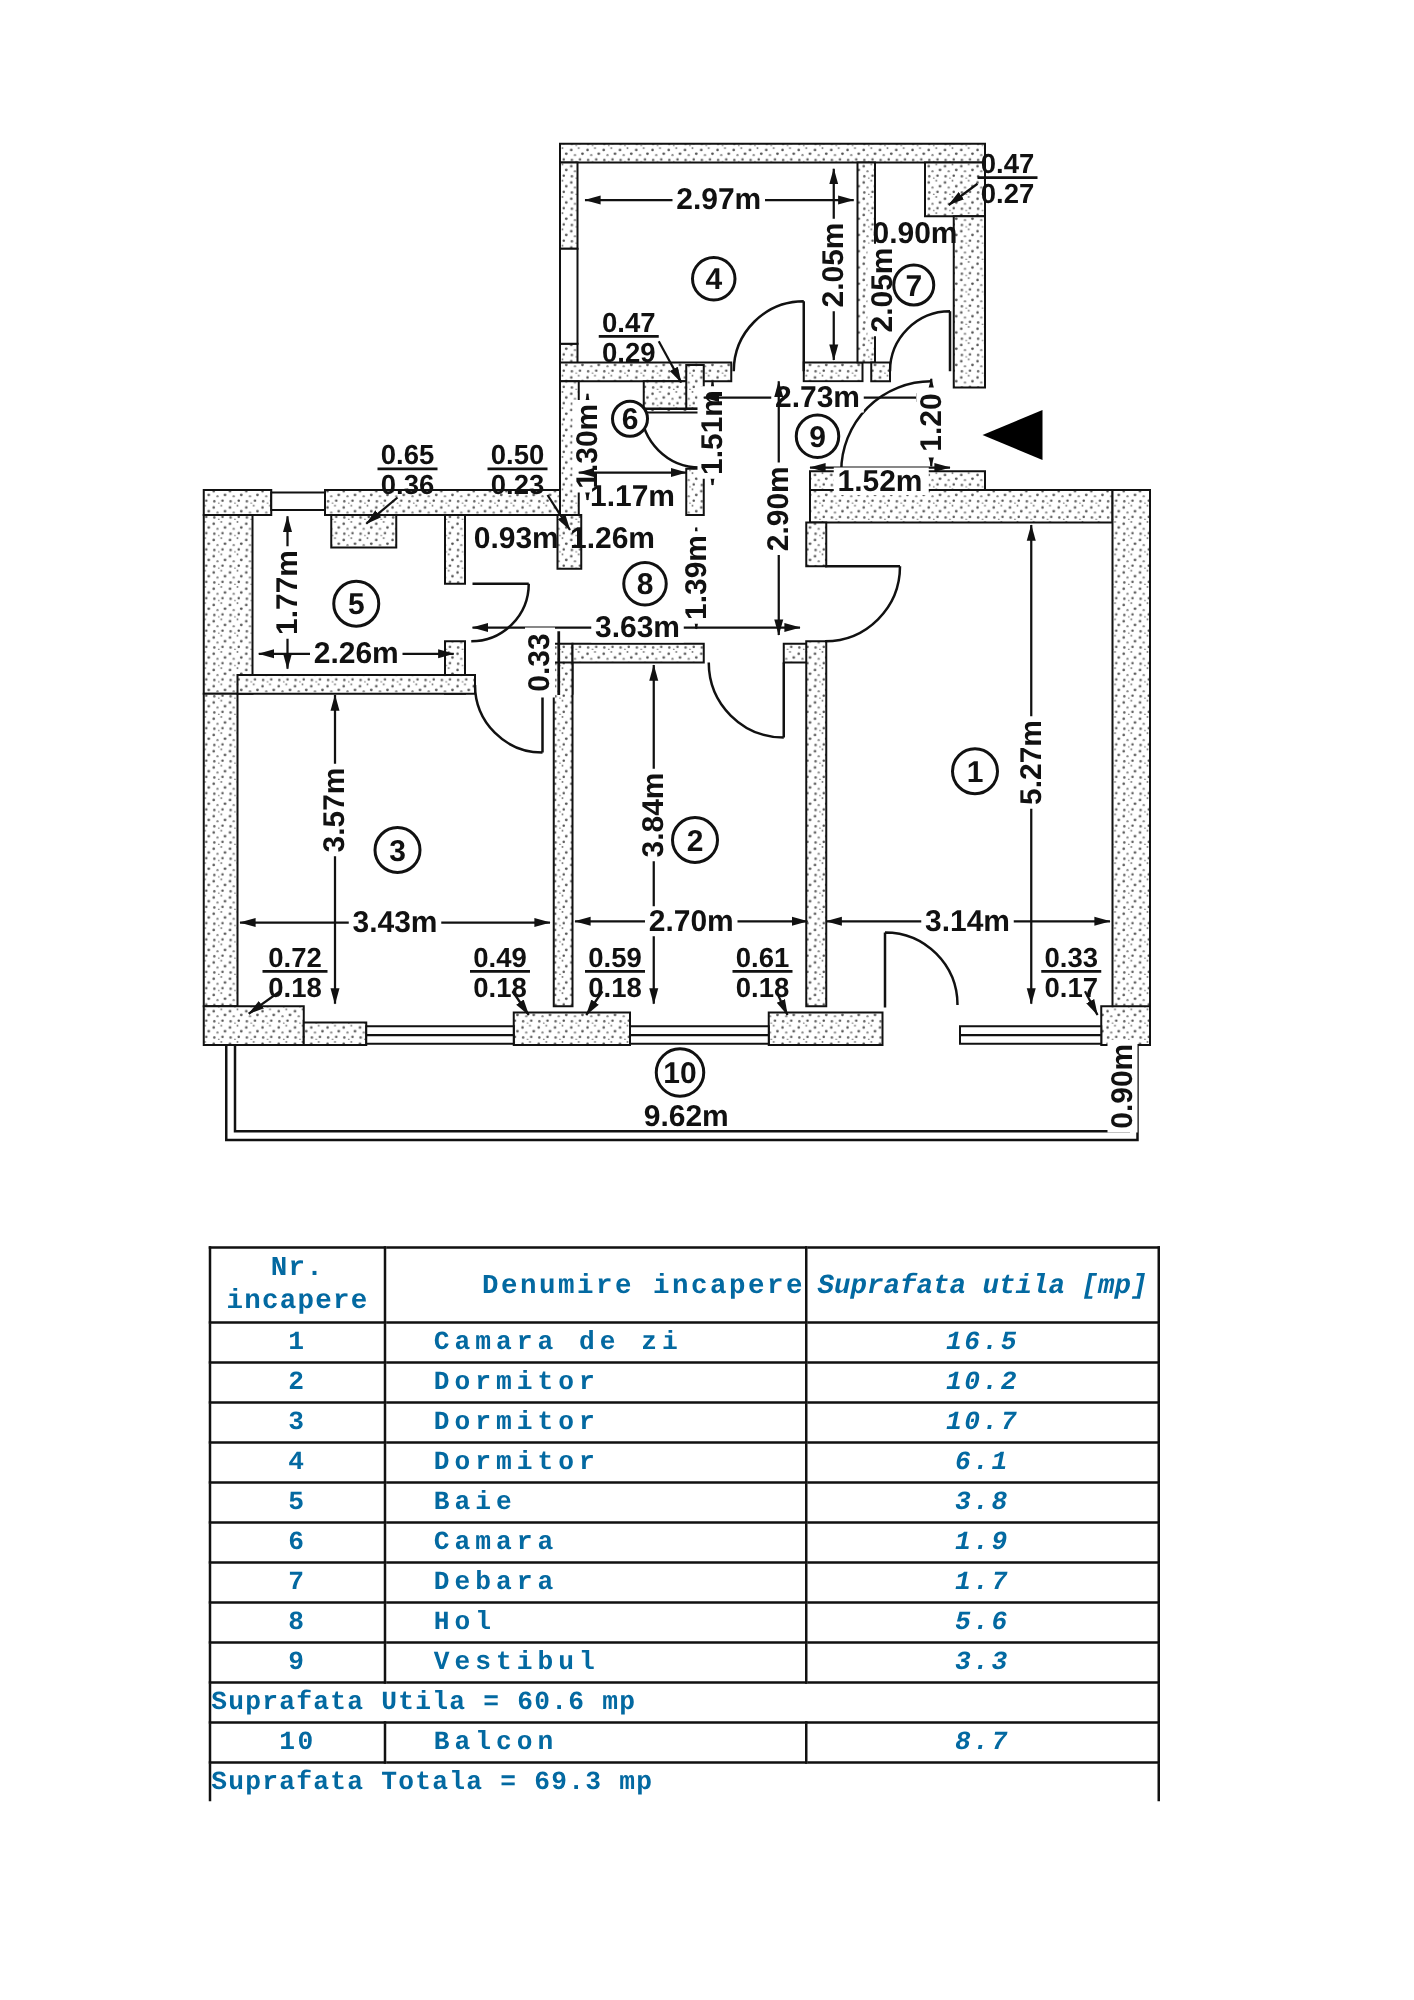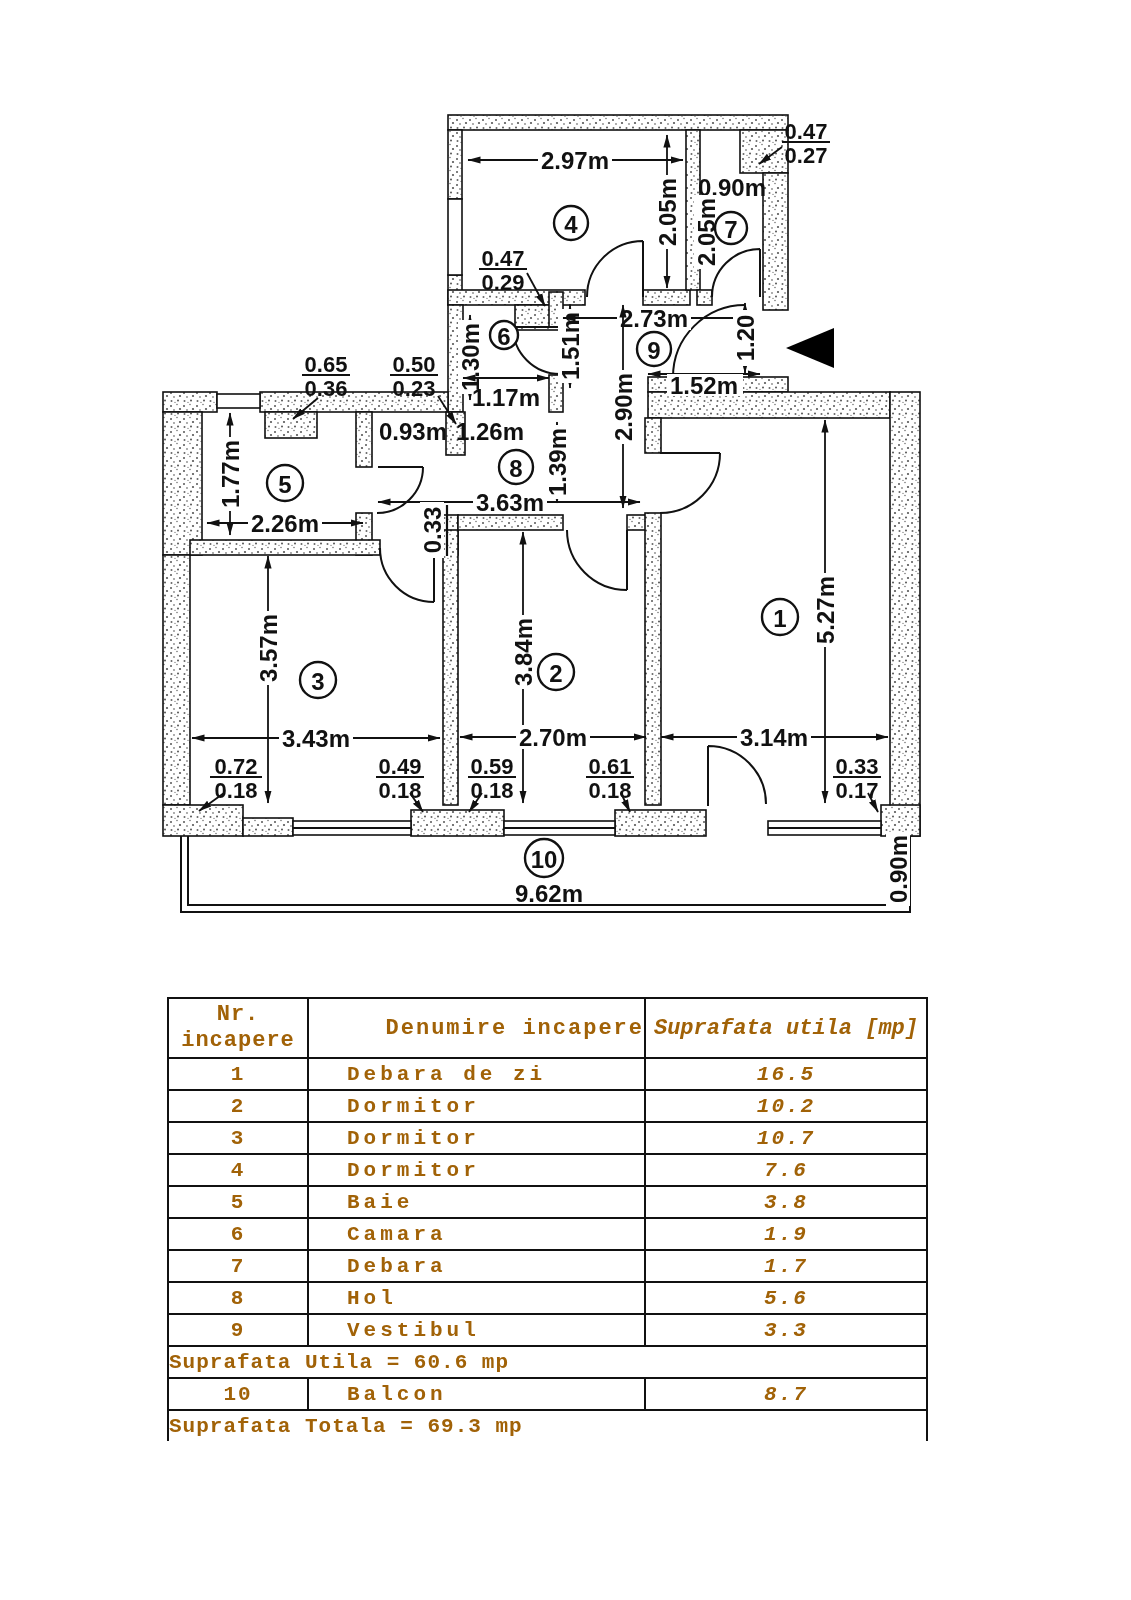--- a/index.html
+++ b/index.html
@@ -11,21 +11,21 @@
   .wall{fill:url(#stip);stroke:#111;stroke-width:1.6;}
   .dline{stroke:#111;stroke-width:1.8;fill:none;}
   .bar{stroke:#111;stroke-width:2.2;fill:none;}
   .door{stroke:#111;stroke-width:2;fill:none;}
   .win{fill:#fff;stroke:#111;stroke-width:1.6;}
   .rail{fill:none;stroke:#111;stroke-width:2;}
   .bg{fill:#fff;}
   .rc{fill:#fff;stroke:#111;stroke-width:2.4;}
 
   .areas-table{position:absolute;left:167px;top:997px;width:753px;border-collapse:collapse;
-    font-family:"Liberation Mono",monospace;font-weight:bold;color:#a16207;table-layout:fixed;}
+    font-family:"Liberation Mono",monospace;font-weight:bold;color:#0369a1;table-layout:fixed;}
   .areas-table td,.areas-table th{border:2px solid #111;padding:0;white-space:nowrap;overflow:hidden;}
   .areas-table th{font-size:22px;font-weight:bold;}
   .areas-table td{font-size:21px;height:30px;}
   .c-nr{width:138px;text-align:center;letter-spacing:2px;}
   .c-name{width:335px;text-align:left;padding-left:38px !important;letter-spacing:4px;}
   .c-area{width:280px;text-align:center;letter-spacing:2px;font-style:italic;}
   .hdr{height:60px;}
   .hdr .h1{line-height:26px;letter-spacing:1px;}
   .hdr .h2{letter-spacing:2px;}
   .hdr .h3{letter-spacing:0px;}
@@ -375,37 +375,37 @@
         <tr class="hdr">
     <th class="c-nr h1">
       <span>Nr.</span><br>
       <span>incapere</span>
     </th>
     <th class="c-name h2" style="text-align:right;padding-left:0 !important;border-radius:30px;">Denumire incapere</th>
     <th class="c-area h3">Suprafata utila [mp]</th>
   </tr>
   <tr>
           <td class="c-nr">1</td>
-          <td class="c-name">Debara de zi</td>
+          <td class="c-name">Camara de zi</td>
           <td class="c-area">16.5</td>
         </tr>
   <tr>
           <td class="c-nr">2</td>
           <td class="c-name">Dormitor</td>
           <td class="c-area">10.2</td>
         </tr>
   <tr>
           <td class="c-nr">3</td>
           <td class="c-name">Dormitor</td>
           <td class="c-area">10.7</td>
         </tr>
   <tr>
           <td class="c-nr">4</td>
           <td class="c-name">Dormitor</td>
-          <td class="c-area">7.6</td>
+          <td class="c-area">6.1</td>
         </tr>
   <tr>
           <td class="c-nr">5</td>
           <td class="c-name">Baie</td>
           <td class="c-area">3.8</td>
         </tr>
   <tr>
           <td class="c-nr">6</td>
           <td class="c-name">Camara</td>
           <td class="c-area">1.9</td>

